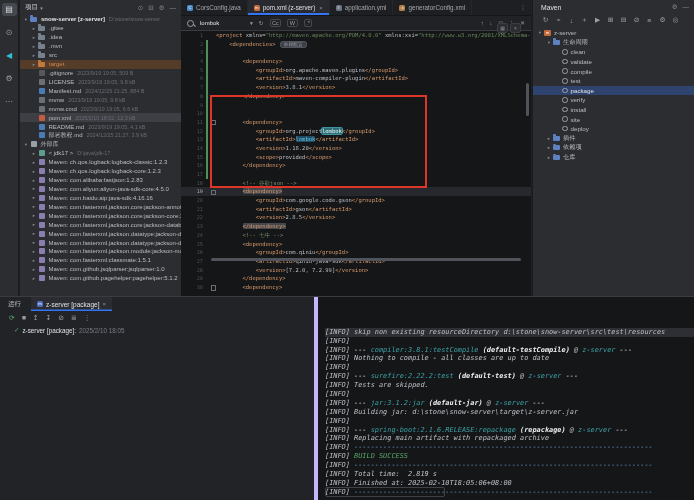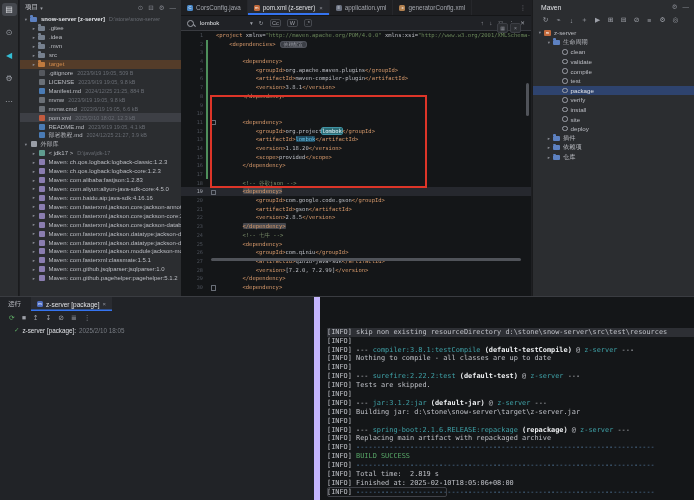--- a/index.html
+++ b/index.html
@@ -90,23 +90,23 @@
         font-size:4.2px;line-height:6px;text-align:center;}
   
   .bottom{position:absolute;left:0;top:296px;width:694px;height:204px;background:#212327;border-top:1px solid #3a3c41;box-sizing:border-box;}
   .run-head{display:flex;align-items:center;height:14px;padding-left:8px;font-size:6.5px;color:#ced0d6;gap:10px;}
   .run-tab{display:flex;align-items:center;gap:3px;padding:0 6px;height:14px;background:#2a2c31;box-shadow:inset 0 -1.6px 0 #3574f0;color:#dfe1e5;}
   .run-tab .close{color:#8c8f97;font-size:6px;}
   .run-toolbar{display:flex;gap:7px;padding:3px 0 3px 9px;font-size:6.8px;color:#9da0a8;}
   .run-item{display:flex;align-items:center;gap:3px;padding-left:14px;font-size:6.3px;color:#dfe1e5;height:10px;}
   .run-item .check{color:#5fad65;font-size:6.5px;}
   .run-item .meta{color:#787c83;}
-  .console{position:absolute;left:314px;top:0;width:380px;height:204px;background:#141618;border-left:6px solid #c4b5fd;
+  .console{position:absolute;left:314px;top:0;width:380px;height:204px;background:#141618;border-left:4px solid #c4b5fd;
            font-family:"DejaVu Sans Mono","Liberation Mono",monospace;font-size:6.9px;line-height:8.9px;
-           color:#bfc1c7;padding:4px 0 0 7px;overflow:hidden;white-space:pre;box-sizing:border-box;}
+           color:#bfc1c7;padding:4px 0 0 7px;overflow:hidden;white-space:pre;box-sizing:border-box;font-style:italic;}
   .conline{height:8.9px;}
   .conline.hl{background:#2d2f34;}
   .conline span.g{color:#3fa2a8;}
   .conline span.b{color:#eef0f2;font-weight:bold;}
   .conline span.sep{color:#5b84ad;}
   .conline span.ok{color:#58a868;}
   .conline span.d,.conline span.p{color:#bfc1c7;}
   .console-box{position:absolute;left:7px;top:190px;width:118px;height:8px;border:1px solid #3f4147;border-radius:2px;}
 </style>
 </head>

